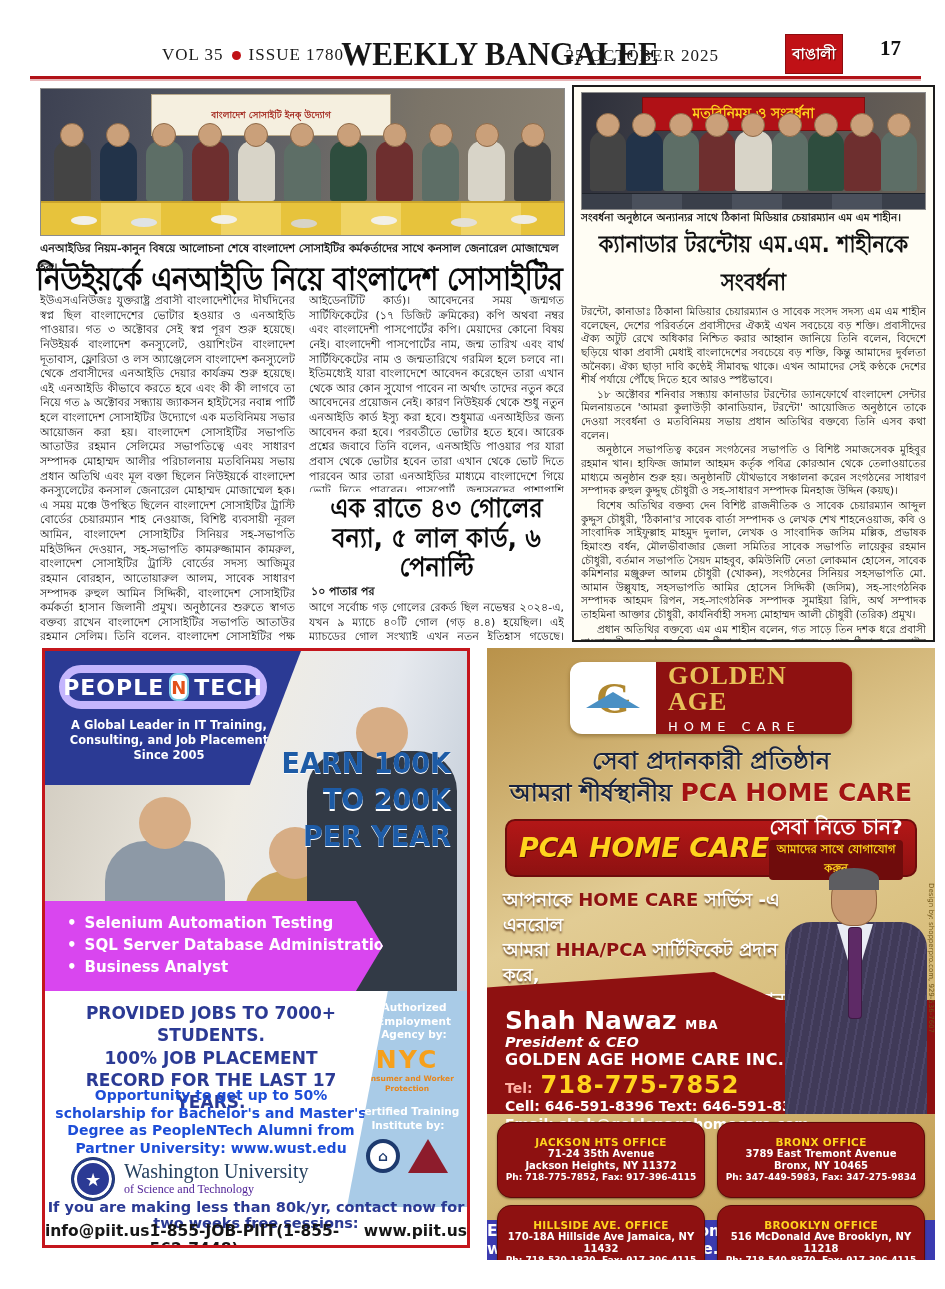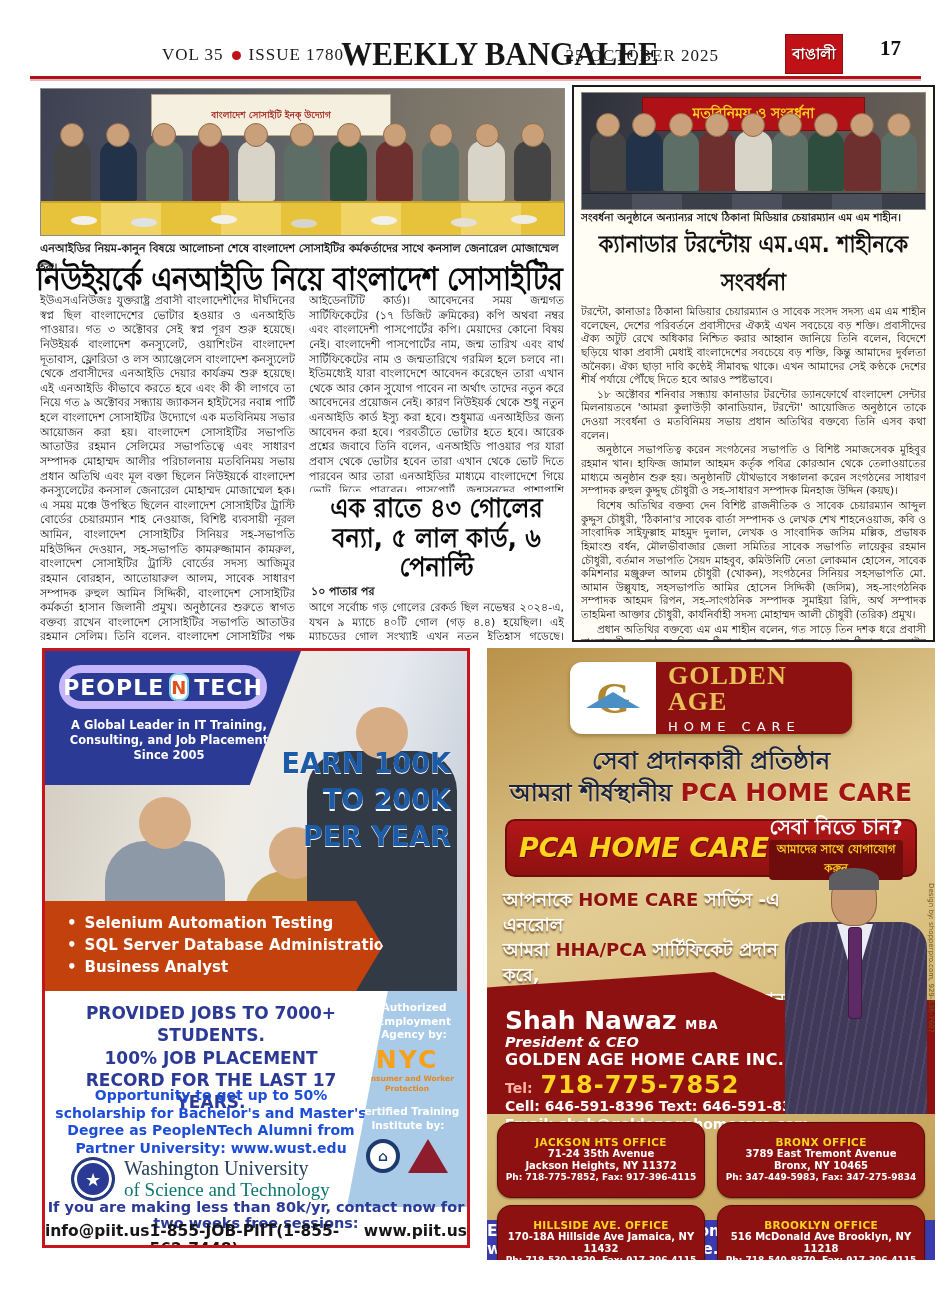--- a/index.html
+++ b/index.html
@@ -80,30 +80,30 @@
   .pnt-fig.f3 { right:10px; width:150px; height:240px; background:#323a46; }
   .pnt-fig::before { content:""; position:absolute; top:-44px; left:50%; transform:translateX(-50%);
     width:52px; height:52px; border-radius:50%; background:#d7ad85; }
   .pnt-logo-panel { position:absolute; top:0; left:0; width:256px; height:134px; background:#2b3a94;
     clip-path:polygon(0 0,100% 0,80% 100%,0 100%); padding:14px 10px 0 14px; }
   .pnt-pill { width:208px; height:44px; border:8px solid #c4b5fd; border-radius:24px; display:flex; align-items:center; justify-content:center; gap:5px;
     color:#fff; font-weight:800; font-size:22px; letter-spacing:1px; }
   .n-badge { width:28px; height:28px; border-radius:8px; background:#fff; color:#e2511a; display:grid; place-items:center; font-size:18px; font-weight:900; border:2px solid #7fd0e8; }
   .pnt-tagline { color:#fff; font-size:11.5px; text-align:center; width:220px; margin-top:9px; line-height:1.3; font-weight:600; }
   .pnt-earn { position:absolute; top:96px; right:16px; text-align:right; color:#1d5ba6; font-weight:800; font-size:27px; line-height:1.3; transform:scaleY(1.05); text-shadow:0 1px 0 #fff; }
-  .pnt-banner { position:absolute; top:250px; left:0; width:338px; height:90px; background:#c2410c;
+  .pnt-banner { position:absolute; top:250px; left:0; width:338px; height:90px; background:#d946ef;
     clip-path:polygon(0 0,92% 0,100% 50%,92% 100%,0 100%); padding:12px 40px 0 22px; color:#fff; }
   .pnt-banner .course { font-size:15px; font-weight:700; line-height:1.45; white-space:nowrap; }
   .pnt-banner .course::before { content:"•"; margin-right:8px; }
   .pnt-claims { position:absolute; top:354px; left:14px; width:304px; text-align:center; color:#2b3a94; font-weight:800; font-size:17px; line-height:1.25; white-space:pre-line; transform:scaleY(1.05); }
   .pnt-scholar { position:absolute; top:436px; left:10px; width:312px; text-align:center; color:#1d4ed8; font-size:14px; line-height:1.25; font-weight:600; }
   .pnt-wust { position:absolute; top:506px; left:26px; width:300px; display:flex; align-items:center; gap:9px; }
   .wu-seal { width:44px; height:44px; border-radius:50%; border:3px double #1d3a6e; background:#2b3a94; display:grid; place-items:center; color:#fff; font-size:18px; box-shadow:inset 0 0 0 3px #fff; }
   .wu-name { font-family:"Liberation Serif", serif; color:#26415f; font-size:20px; line-height:1.05; }
-  .wu-sub  { font-family:"Liberation Serif", serif; color:#0f766e; font-size:19px; }
+  .wu-sub  { font-family:"Liberation Serif", serif; color:#4c1d95; font-size:12px; }
   .pnt-side { position:absolute; top:340px; right:0; width:120px; height:216px; background:#a9cbe7;
     clip-path:polygon(34% 0,100% 0,100% 100%,0 100%); text-align:center; padding-top:10px; }
   .side-label { color:#fff; font-weight:700; font-size:10.5px; line-height:1.3; padding:0 4px 0 18px; }
   .nyc { color:#f6a01b; font-weight:900; font-size:25px; letter-spacing:2px; margin-top:3px; }
   .nyc-sub { color:#e8861a; font-weight:700; font-size:7.5px; line-height:1.3; }
   .side-label.two { margin-top:12px; padding-left:6px; }
   .badges { display:flex; justify-content:center; gap:8px; margin-top:6px; }
   .badge-circ { width:34px; height:34px; border-radius:50%; border:4px solid #1d3a6e; background:#fff; color:#1d3a6e; display:grid; place-items:center; font-size:14px; font-weight:800; }
   .badge-tri { width:0; height:0; border-left:20px solid transparent; border-right:20px solid transparent; border-bottom:34px solid #8d1c2c; position:relative; }
   .pnt-offer { position:absolute; top:548px; left:0; width:100%; text-align:center; color:#2b3a94; font-weight:800; font-size:14.5px; }

